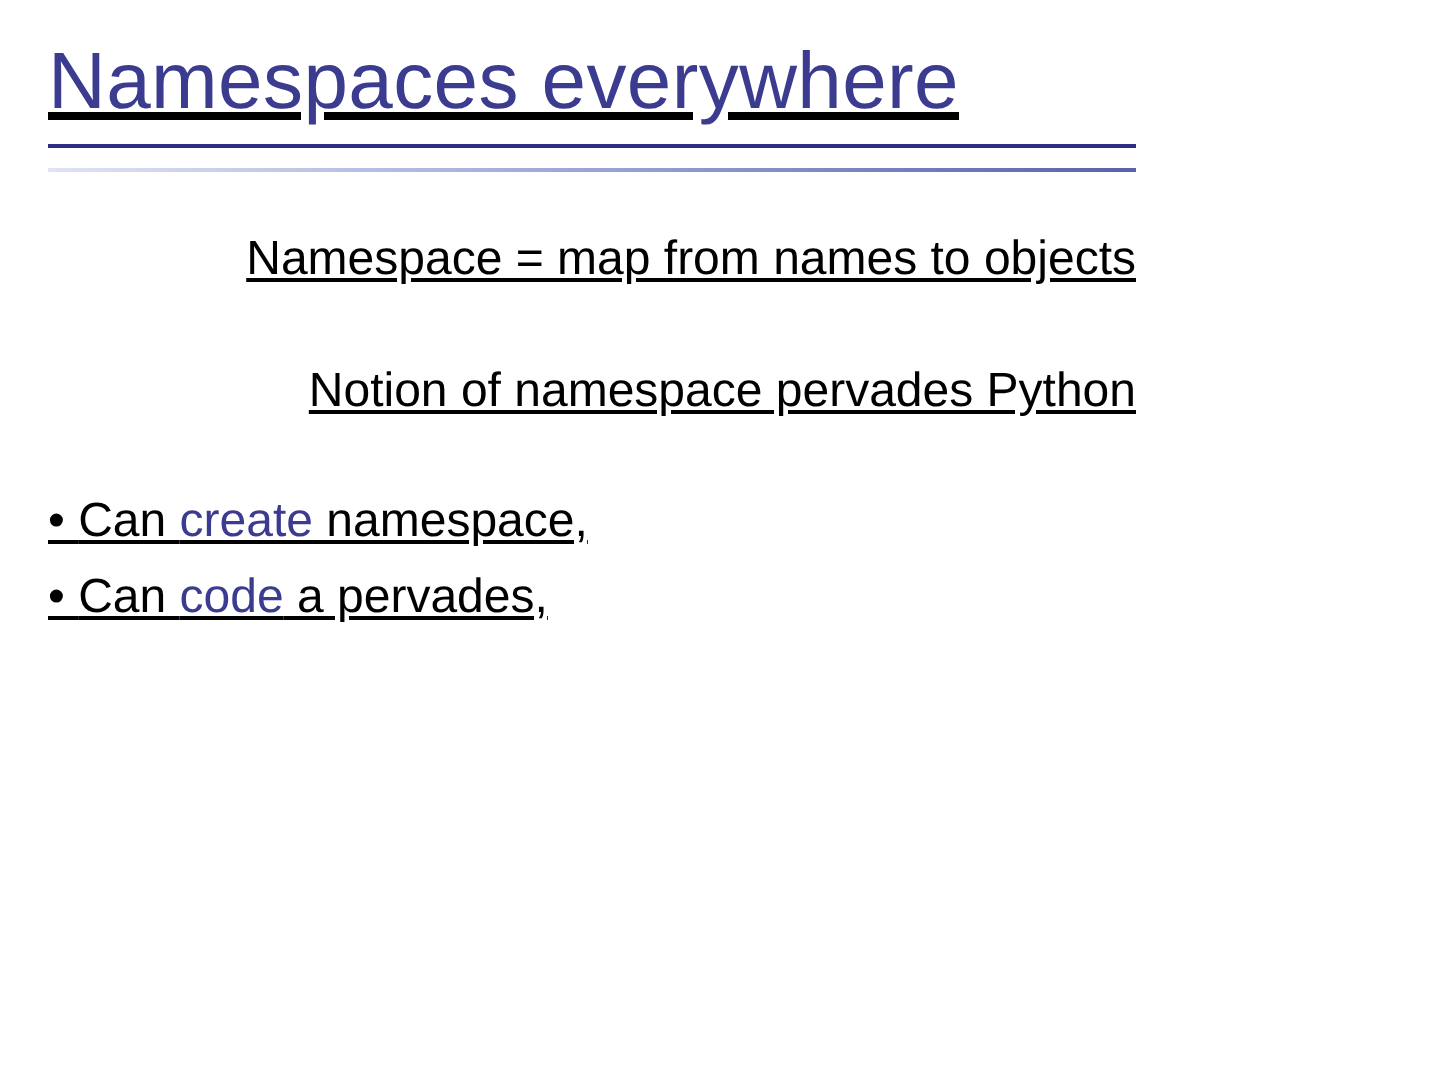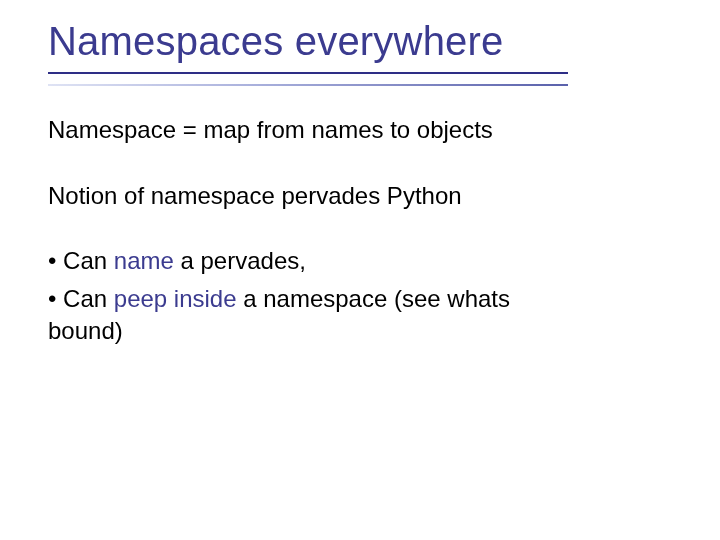--- a/index.html
+++ b/index.html
@@ -8,21 +8,22 @@
     width: 720px;
     height: 540px;
     background: #ffffff;
     font-family: Verdana, Geneva, sans-serif;
     color: #000000;
   }
   .slide {
     box-sizing: border-box;
     width: 604px;
     height: 540px;
-    padding: 18px 36px 24px 48px;
+    padding: 18px 36px 24px 24px;
+    text-decoration: underline;
   }
   .title {
     font-size: 40px;
     font-weight: 400;
     color: #3b3b8f;
     letter-spacing: 0.2px;
     padding-bottom: 8px;
     border-bottom: 2px solid #2e2e86;
     margin: 0 0 10px 0;
     line-height: 1.15;
@@ -37,20 +38,21 @@
       #5a61ab 100%);
   }
   .body {
     font-size: 24px;
     line-height: 1.32;
     color: #000000;
     margin-top: 28px;
   }
   .para {
     margin: 0 0 34px 0;
+    text-align: right;
   }
   ul.bullets {
     list-style: none;
     padding: 0;
     margin: 0 0 34px 0;
   }
   ul.bullets li {
     margin: 6px 0;
   }
   ul.bullets li::before {
@@ -69,22 +71,22 @@
   <hr class="accent-line">
 
   <div class="body">
 
     <p class="para">Namespace = map from names to objects</p>
 
     <p class="para">Notion of namespace pervades Python</p>
 
     <ul class="bullets">
       <li>
-        <span>Can </span><span class="emph">name</span><span> a pervades,</span>
+        <span>Can </span><span class="emph">create</span><span> namespace,</span>
       </li>
       <li>
-        <span>Can </span><span class="emph">peep inside</span><span> a namespace (see whats bound)</span>
+        <span>Can </span><span class="emph">code</span><span> a pervades,</span>
       </li>
     </ul>
 
 
   </div>
 </div>
 
 </body></html>

